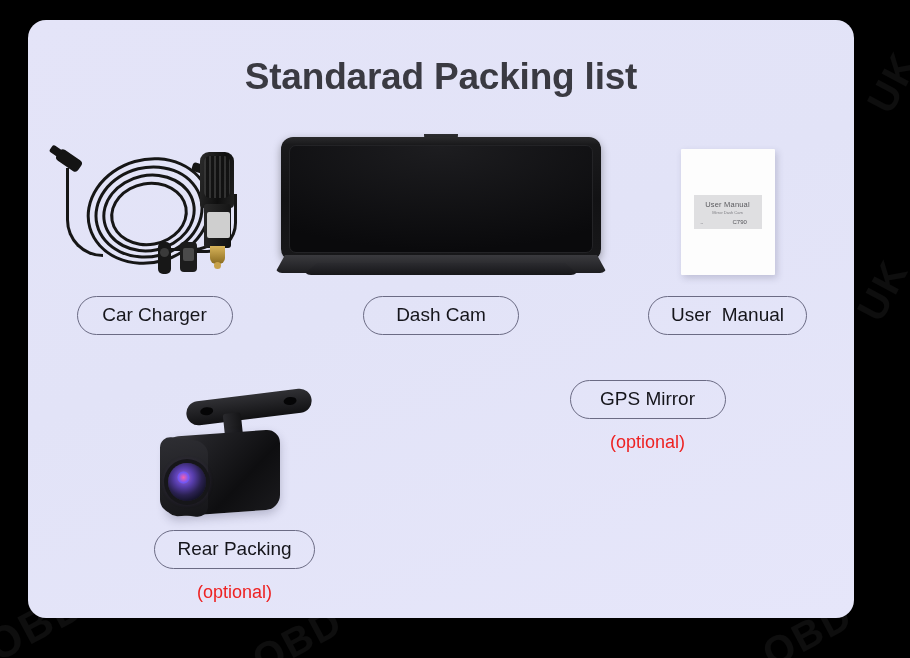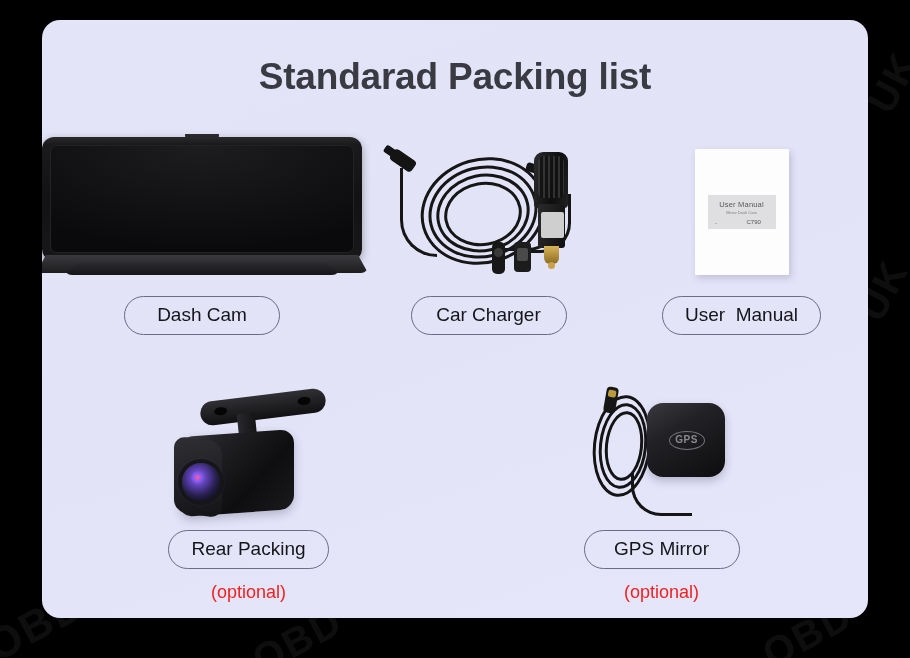--- a/index.html
+++ b/index.html
@@ -24,21 +24,21 @@
   }
   .wm-bl{left:-16px;top:600px;font-size:44px;transform:rotate(-28deg);}
   .wm-bc{left:250px;top:618px;font-size:40px;transform:rotate(-28deg);}
   .wm-br{left:760px;top:612px;font-size:40px;transform:rotate(-28deg);}
   .wm-rr{left:852px;top:268px;font-size:40px;transform:rotate(-62deg);}
   .wm-tr{left:862px;top:60px;font-size:40px;transform:rotate(-62deg);}
 
   
   .card{
     position:absolute;
-    left:42px;top:20px;
+    left:28px;top:20px;
     width:826px;height:598px;
     background:linear-gradient(160deg,#e4e4f8 0%, #e2e3f7 45%, #e6e6fa 100%);
     border-radius:18px;
     overflow:hidden;
   }
   .title{
     position:absolute;
     left:0;right:0;top:36px;
     text-align:center;
     font-size:37px;
@@ -327,34 +327,20 @@
 <div class="wm wm-bc">OBD</div>
 <div class="wm wm-br">OBD</div>
 <div class="wm wm-rr">UK</div>
 <div class="wm wm-tr">UK</div>
 
 <div class="card">
 
   <div class="title">Standarad Packing list</div>
 
   <div class="row row-1">
-
-    <div class="cell">
-      <div class="art">
-        <div class="dashcam">
-          <div class="dc-cam"></div>
-          <div class="dc-body">
-            <div class="dc-screen"></div>
-          </div>
-          <div class="dc-stand"></div>
-          <div class="dc-foot"></div>
-        </div>
-      </div>
-      <div class="pill">Dash Cam</div>
-    </div>
 
     <div class="cell">
       <div class="art">
         <div class="charger">
           <div class="cable c1"></div>
           <div class="cable c2"></div>
           <div class="cable c3"></div>
           <div class="cable c4"></div>
           <div class="lead lead-a"></div>
           <div class="plug-l"></div>
@@ -369,20 +355,34 @@
           <div class="cig-body"></div>
           <div class="cig-label"></div>
           <div class="cig-tip"></div>
         </div>
       </div>
       <div class="pill">Car Charger</div>
     </div>
 
     <div class="cell">
       <div class="art">
+        <div class="dashcam">
+          <div class="dc-cam"></div>
+          <div class="dc-body">
+            <div class="dc-screen"></div>
+          </div>
+          <div class="dc-stand"></div>
+          <div class="dc-foot"></div>
+        </div>
+      </div>
+      <div class="pill">Dash Cam</div>
+    </div>
+
+    <div class="cell">
+      <div class="art">
         <div class="manual">
           <div class="mn-paper"></div>
           <div class="mn-band"></div>
           <div class="mn-t1">User Manual</div>
           <div class="mn-t2">Mirror Dash Cam</div>
           <div class="mn-t3">C790</div>
           <div class="mn-t4">--</div>
         </div>
       </div>
       <div class="pill">User  Manual</div>
@@ -402,30 +402,18 @@
           <div class="rc-body"></div>
           <div class="rc-face"></div>
           <div class="rc-lens"></div>
         </div>
       </div>
       <div class="pill">Rear Packing</div>
       <div class="optional">(optional)</div>
     </div>
 
     <div class="cell">
-      <div class="art art-2">
-        <div class="gps">
-          <div class="gp-coil g1"></div>
-          <div class="gp-coil g2"></div>
-          <div class="gp-coil g3"></div>
-          <div class="gp-conn"></div>
-          <div class="gp-tail"></div>
-          <div class="gp-puck">
-            <div class="gp-logo">GPS</div>
-          </div>
-        </div>
-      </div>
       <div class="pill">GPS Mirror</div>
       <div class="optional">(optional)</div>
     </div>
 
   </div>
 </div>
 
 </body></html>

